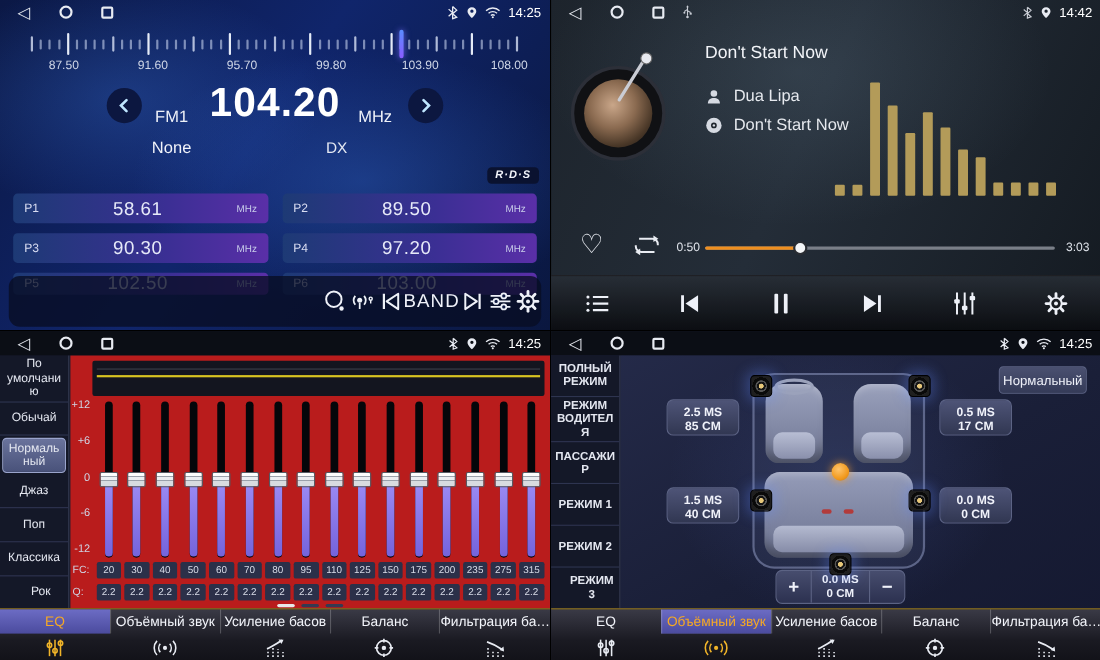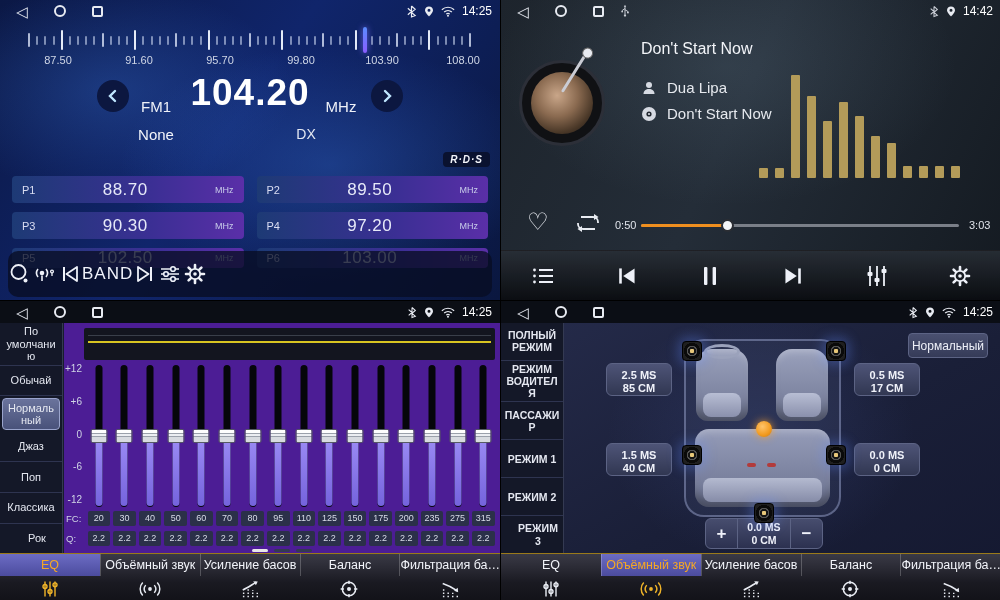--- a/index.html
+++ b/index.html
@@ -44,21 +44,21 @@
   .seek-prev{left:94px;top:77px;}
   .seek-next{left:368px;top:77px;}
   .rds-badge{position:absolute;right:10px;top:152px;background:#0a1230;border-radius:4px;padding:2px 7px;font-size:10px;font-weight:bold;font-style:italic;color:#f2f4fa;letter-spacing:1px;}
   .presets{position:absolute;left:12px;right:12px;top:176px;display:grid;grid-template-columns:1fr 1fr;grid-template-rows:27px 27px;gap:9px 13px;}
   .preset{display:flex;align-items:center;justify-content:space-between;padding:0 10px;border-radius:4px;
     background:linear-gradient(90deg,#1d3a75,#3b2f94 60%,#5a2fa8);color:#d9ddf2;cursor:pointer;}
   .preset .pid{font-size:11px;}
   .preset .pfreq{font-size:17px;color:#e6e9f8;letter-spacing:.5px;}
   .preset .punit{font-size:9px;color:#c9cdea;}
   .radio-toolbar{position:absolute;left:8px;right:8px;top:251px;height:46px;border-radius:10px;background:rgba(8,13,34,.78);
-    display:flex;align-items:center;justify-content:flex-start;}
+    display:flex;align-items:center;justify-content:flex-end;}
   .tb-icon{display:flex;align-items:center;justify-content:center;cursor:pointer;}
   .tb-icon svg{display:block;}
   .band-btn{font-size:17px;letter-spacing:1px;color:#f0f2fa;cursor:pointer;}
 
   
   .q-player{background:
     radial-gradient(ellipse 330px 200px at 45% 22%, rgba(130,160,180,.16), transparent 70%),
     linear-gradient(115deg,#1d242c,#242d38 45%,#141a21);}
   .album{position:absolute;left:18px;top:60px;width:86px;height:86px;border-radius:50%;
     background:#101114;border:3px solid #2c2f38;display:flex;align-items:center;justify-content:center;}
@@ -88,21 +88,21 @@
     radial-gradient(ellipse 220px 180px at 52% 45%, rgba(90,110,200,.18), transparent 70%),
     linear-gradient(150deg,#262c4c,#1a1f38 55%,#141830);}
   .side-menu{position:absolute;left:0;top:22px;bottom:48px;width:63px;background:#141828;border-right:1px solid #343a52;display:flex;flex-direction:column;z-index:4;}
   .side-item{flex:1;display:flex;align-items:center;justify-content:center;text-align:center;font-size:11px;color:#e4e7f0;
     border-bottom:1px solid #2e3450;padding:2px 3px;line-height:1.15;cursor:pointer;overflow-wrap:anywhere;}
   .side-item:last-child{border-bottom:none;margin-left:12px;}
   .side-item.sel{background:linear-gradient(180deg,#6a739c,#49527a);border-radius:4px;border:1px solid #9aa4cc;margin:2px;}
   .side-item.caps{font-size:10.5px;font-weight:bold;}
 
   
-  .eq-main{position:absolute;left:64px;right:0;top:22px;bottom:48px;background:#4c1d95;text-decoration:underline;}
+  .eq-main{position:absolute;left:64px;right:0;top:22px;bottom:48px;background:#b91c1c;text-decoration:underline;}
   .eq-band-view{position:absolute;left:20px;right:5px;top:5px;height:32px;background:#13151f;border-radius:2px;}
   .eq-band-view::before{content:'';position:absolute;left:4px;right:4px;top:7px;height:1px;background:#3a3f4a;}
   .eq-band-view::after{content:'';position:absolute;left:4px;right:4px;top:13px;height:2px;background:#d8c421;}
   .gain-scale{position:absolute;left:0;top:40px;height:142px;width:20px;display:flex;flex-direction:column;justify-content:space-between;align-items:flex-end;padding-right:2px;}
   .gain-scale span{font-size:10px;color:#cfd4e4;}
   .eq-sliders{position:absolute;left:22px;right:4px;top:42px;height:142px;display:flex;}
   .eq-col{flex:1;position:relative;}
   .eq-track{position:absolute;left:50%;transform:translateX(-50%);top:0;bottom:0;width:7px;background:#05060a;border-radius:4px;}
   .eq-fill{position:absolute;left:50%;transform:translateX(-50%);top:50%;bottom:1px;width:7px;background:linear-gradient(180deg,#9c8cf5,#7463dc);border-radius:4px;}
   .eq-handle{position:absolute;left:50%;transform:translateX(-50%);top:calc(50% - 7px);width:17px;height:14px;border-radius:2px;border:1px solid #565a63;
@@ -270,21 +270,21 @@
           <path d="M5 2 L10 7 L5 12" fill="none" stroke="#bfe6ff" stroke-width="2.4" stroke-linecap="round"></path>
         </svg>
     </div>
     <div class="none-lbl">None</div>
     <div class="dx-lbl">DX</div>
     <div class="rds-badge">R·D·S</div>
 
     <div class="presets">
       <div class="preset">
           <span class="pid">P1</span>
-          <span class="pfreq">88.70</span>
+          <span class="pfreq">58.61</span>
           <span class="punit">MHz</span>
         </div>
       <div class="preset">
           <span class="pid">P2</span>
           <span class="pfreq">89.50</span>
           <span class="punit">MHz</span>
         </div>
       <div class="preset">
           <span class="pid">P3</span>
           <span class="pfreq">90.30</span>

